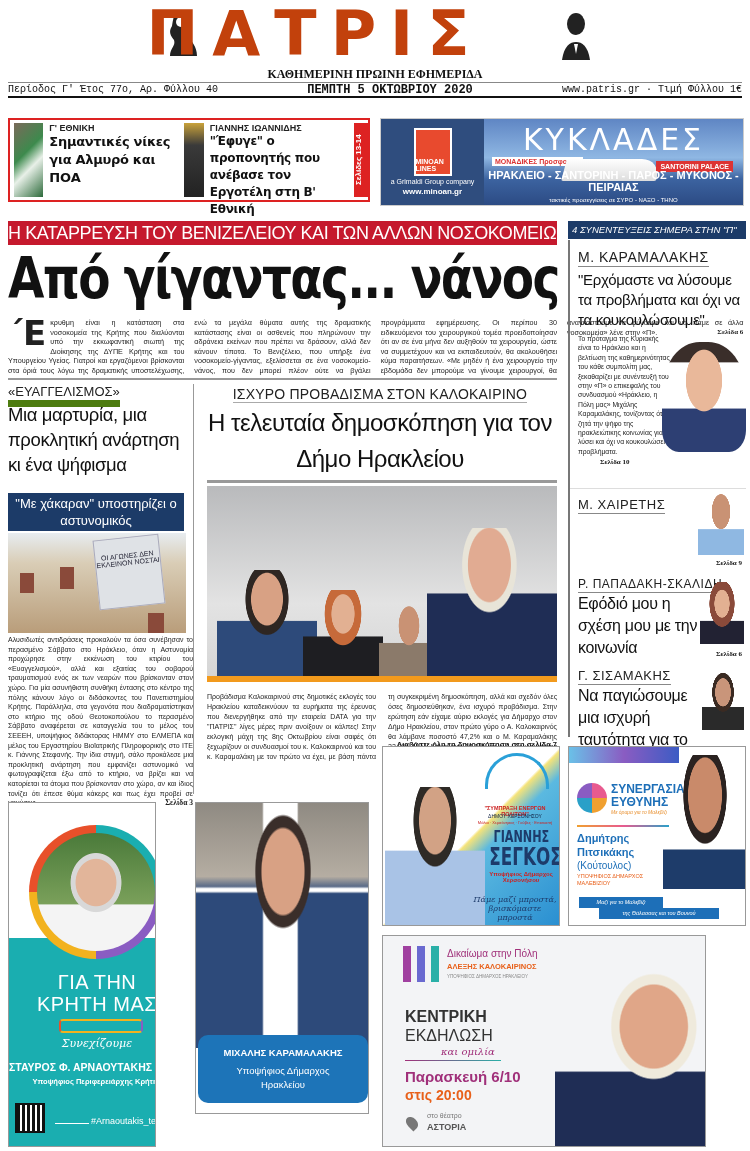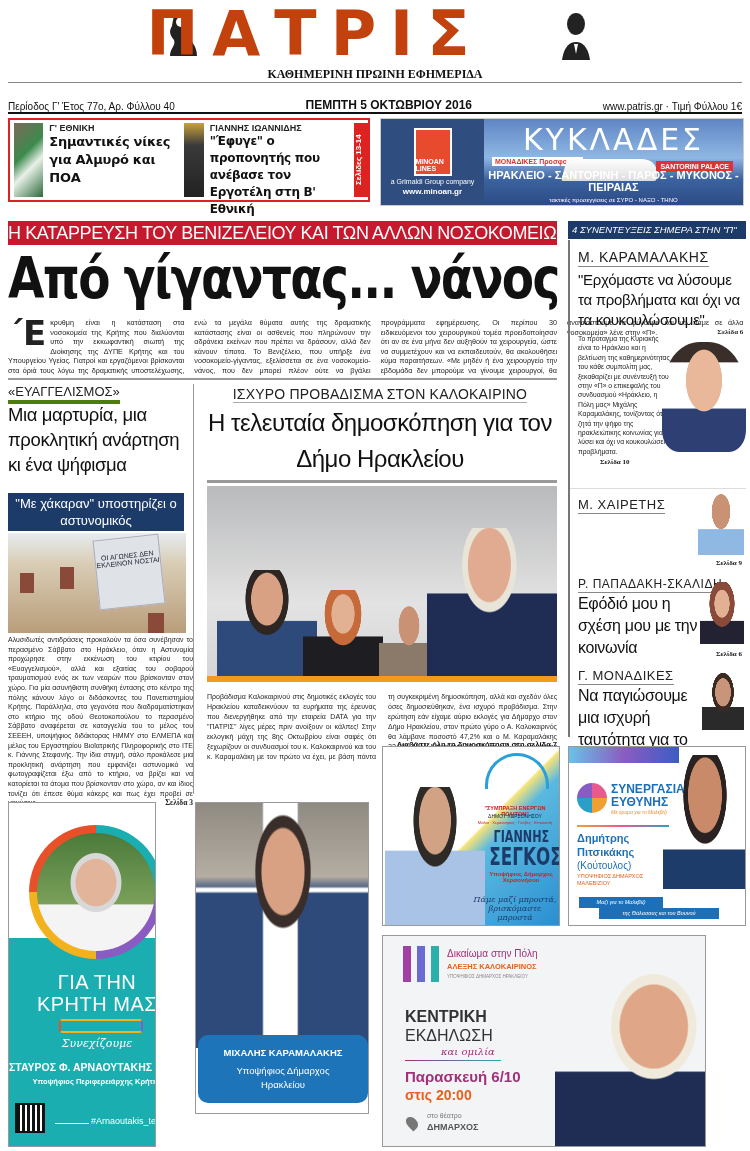--- a/index.html
+++ b/index.html
@@ -3,21 +3,21 @@
 <meta charset="utf-8">
 <style>
 *{box-sizing:border-box;margin:0;padding:0}
 body{width:750px;height:1151px;background:#fff;font-family:"Liberation Sans",sans-serif;color:#111;position:relative;overflow:hidden}
 .abs{position:absolute}
 
 .mast-title{left:0;width:630px;top:2px;text-align:center;font-family:"DejaVu Sans",sans-serif;font-weight:bold;font-size:62px;letter-spacing:14px;line-height:64px;color:#c2410c}
 .portrait{top:8px;width:40px;height:52px}
 .portrait svg{width:100%;height:100%}
 .mast-sub{left:0;width:750px;top:67px;text-align:center;font-family:"Liberation Serif",serif;font-weight:bold;font-size:12px}
-.meta-line{left:8px;right:8px;top:82px;height:32px;border-top:1px solid #888;border-bottom:2px solid #111;display:flex;justify-content:space-between;align-items:flex-end;font-family:Liberation Sans, sans-serif;font-size:10px}
+.meta-line{left:8px;right:8px;top:82px;height:16px;border-top:1px solid #888;border-bottom:2px solid #111;display:flex;justify-content:space-between;align-items:center;font-family:Liberation Mono, monospace;font-size:10px}
 .meta-line .date{font-weight:bold;font-size:12px}
 
 .sports{left:8px;top:118px;width:362px;height:84px;border:2px solid #d22;display:flex;align-items:stretch;padding:3px 0 3px 4px}
 .sports .thumb{width:58px;height:74px;margin-right:6px}
 .sports .item{display:flex;width:170px}
 .sports .kicker{font-size:9px;font-weight:bold;color:#222}
 .sports .hd{font-family:"DejaVu Sans",sans-serif;font-weight:bold;font-size:13px;line-height:18px;color:#111;letter-spacing:-.3px}
 .sports .pgtab{width:14px;background:#d22;color:#fff;font-size:8px;font-weight:bold;writing-mode:vertical-rl;transform:rotate(180deg);text-align:center;margin-left:auto}
 
 .minoan{left:380px;top:118px;width:364px;height:88px;background:#3a5a8f;display:flex;border:1px solid #ccc}
@@ -39,21 +39,21 @@
 .rule{background:#999}
 
 .intv-banner{left:568px;top:221px;width:178px;height:18px;background:#1c3b68;color:#fff;font-size:9.5px;font-style:italic;line-height:18px;padding-left:4px;white-space:nowrap}
 .intv-col{left:568px;top:240px;width:178px;border-left:2px solid #777;height:497px}
 .intv-name{font-size:14px;color:#222;display:inline-block;border-bottom:1px solid #888;padding:0 0 1px 0;margin-left:8px;letter-spacing:.5px}
 .intv-quote{font-size:16.5px;line-height:21px;margin-left:8px;letter-spacing:-.3px;color:#111}
 .intv-text{font-size:6.8px;line-height:9.4px;width:95px;margin-left:8px;color:#222}
 .pgref{font-family:"Liberation Serif",serif;font-weight:bold;font-size:7px}
 .face{border-radius:45% 45% 20% 20%}
 
-.ev-kicker{left:8px;top:384px;font-size:13px;color:#222;border-bottom:4px solid #4d7c0f;padding-bottom:1px}
+.ev-kicker{left:8px;top:384px;font-size:13px;color:#222;border-bottom:7px solid #4d7c0f;padding-bottom:1px}
 .ev-title{left:8px;top:402px;width:185px;font-size:18.5px;line-height:25px;color:#111;letter-spacing:-.4px}
 .ev-box{left:8px;top:493px;width:176px;height:38px;background:#1c3b68;color:#fff;text-align:center;font-size:13px;line-height:17px;padding-top:2px}
 .ev-photo{left:8px;top:533px;width:178px;height:100px;background:linear-gradient(180deg,#e7ecf0 0,#d9cdb6 30%,#b99d7a 100%)}
 .ev-body{left:8px;top:635px;width:185px;font-size:7px;line-height:9.6px;text-align:justify;color:#222}
 .ev-body .pg{float:right;font-weight:bold}
 .vrule{left:193px;top:384px;width:1px;height:410px;background:#999}
 
 .poll-kicker{left:200px;top:386px;width:360px;text-align:center;font-size:14px;color:#222;letter-spacing:.2px}
 .poll-kicker span{border-bottom:1px solid #aaa}
 .poll-title{left:200px;top:405px;width:360px;text-align:center;font-size:24px;line-height:36px;color:#111;letter-spacing:-.5px}
@@ -83,21 +83,21 @@
 <div class="abs portrait" style="left:556px">
   <svg viewBox="0 0 40 52">
       <ellipse cx="20" cy="16" rx="9" ry="11" fill="#222"></ellipse>
       <path d="M6 52c2-14 8-18 14-18s12 4 14 18z" fill="#222"></path>
       <path d="M18 36l2 10 2-10z" fill="#fff"></path>
     </svg>
 </div>
 <div class="abs mast-sub">ΚΑΘΗΜΕΡΙΝΗ ΠΡΩΙΝΗ ΕΦΗΜΕΡΙΔΑ</div>
 <div class="abs meta-line">
   <span>Περίοδος Γ' Έτος 77ο, Αρ. Φύλλου 40</span>
-  <span class="date">ΠΕΜΠΤΗ 5 ΟΚΤΩΒΡΙΟΥ 2016</span>
+  <span class="date">ΠΕΜΠΤΗ 5 ΟΚΤΩΒΡΙΟΥ 2020</span>
   <span>www.patris.gr · Τιμή Φύλλου 1€</span>
 </div>
 
 <div class="abs sports">
   <div class="item">
     <div class="thumb" style="background:linear-gradient(135deg,#7a6a5a 0,#3d8a4d 40%,#e8f0e8 60%,#2c6a3a)"></div>
     <div>
       <div class="kicker">Γ' ΕΘΝΙΚΗ</div>
       <div class="hd">Σημαντικές νίκες για Αλμυρό και ΠΟΑ</div>
     </div>
@@ -155,21 +155,21 @@
     <div class="person" style="left:128px;top:4px;width:46px;height:62px;background:radial-gradient(ellipse at 50% 30%,#c99274 0 28%,transparent 29%),linear-gradient(180deg,transparent 58%,#8fb8e2 59%)"></div>
     <div class="pgref abs" style="right:4px;top:70px">Σελίδα 9</div>
   </div>
   <div style="position:relative;height:92px;padding-top:4px">
     <div class="intv-name" style="font-size:12px">Ρ. ΠΑΠΑΔΑΚΗ-ΣΚΑΛΙΔΗ</div>
     <div class="intv-quote" style="width:120px;font-size:16px;line-height:22px">Εφόδιό μου η σχέση μου με την κοινωνία</div>
     <div class="person" style="left:130px;top:12px;width:44px;height:62px;background:radial-gradient(ellipse at 50% 35%,#e2b092 0 24%,#8a4a3a 25% 40%,transparent 41%),linear-gradient(180deg,transparent 62%,#223 63%)"></div>
     <div class="pgref abs" style="right:4px;top:80px">Σελίδα 6</div>
   </div>
   <div style="position:relative;height:94px;padding-top:4px">
-    <div class="intv-name" style="font-size:13px">Γ. ΜΟΝΑΔΙΚΕΣ</div>
+    <div class="intv-name" style="font-size:13px">Γ. ΣΙΣΑΜΑΚΗΣ</div>
     <div class="intv-quote" style="width:125px;font-size:16px;line-height:22px">Να παγιώσουμε μια ισχυρή ταυτότητα για το Ηράκλειο</div>
     <div class="person" style="left:132px;top:10px;width:42px;height:58px;background:radial-gradient(ellipse at 50% 35%,#c9957a 0 26%,#3a2a22 27% 36%,transparent 37%),linear-gradient(180deg,transparent 60%,#2a2a2a 61%)"></div>
     <div class="pgref abs" style="right:4px;top:84px">Σελίδα 5</div>
   </div>
 </div>
 
 <div class="abs ev-kicker">«ΕΥΑΓΓΕΛΙΣΜΟΣ»</div>
 <div class="abs ev-title">Μια μαρτυρία, μια προκλητική ανάρτηση κι ένα ψήφισμα</div>
 <div class="abs ev-box">"Με χάκαραν" υποστηρίζει ο αστυνομικός</div>
 <div class="abs ev-photo">
@@ -260,15 +260,15 @@
   <div class="abs" style="left:64px;top:26px;font-size:7.5px;font-weight:bold;color:#e8601a">ΑΛΕΞΗΣ ΚΑΛΟΚΑΙΡΙΝΟΣ</div>
   <div class="abs" style="left:64px;top:38px;font-size:4.5px;color:#888">ΥΠΟΨΗΦΙΟΣ ΔΗΜΑΡΧΟΣ ΗΡΑΚΛΕΙΟΥ</div>
   <div class="abs" style="left:22px;top:72px;font-size:16px;font-weight:bold;color:#333">ΚΕΝΤΡΙΚΗ</div>
   <div class="abs" style="left:22px;top:91px;font-size:16px;color:#333">ΕΚΔΗΛΩΣΗ</div>
   <div class="abs" style="left:58px;top:110px;font-size:10px;font-style:italic;color:#a0307a;font-family:'DejaVu Serif',serif">και ομιλία</div>
   <div class="abs" style="left:22px;top:124px;width:96px;height:1px;background:linear-gradient(90deg,#a0307a,#2ab0a8)"></div>
   <div class="abs" style="left:22px;top:132px;font-size:15px;font-weight:bold;color:#a0307a">Παρασκευή 6/10</div>
   <div class="abs" style="left:22px;top:151px;font-size:14px;font-weight:bold;color:#e8601a">στις 20:00</div>
   <div class="abs" style="left:24px;top:180px;width:10px;height:14px;background:#777;border-radius:50% 50% 50% 0;transform:rotate(-45deg)"></div>
   <div class="abs" style="left:44px;top:176px;font-size:7px;color:#777">στο θέατρο</div>
-  <div class="abs" style="left:44px;top:186px;font-size:9px;font-weight:bold;color:#555">ΔΗΜΑΡΧΟΣ</div>
+  <div class="abs" style="left:44px;top:186px;font-size:9px;font-weight:bold;color:#555">ΑΣΤΟΡΙΑ</div>
   <div class="person" style="left:172px;top:28px;width:190px;height:184px;background:radial-gradient(ellipse at 52% 34%,#e0a688 0 24%,#efeadc 25% 30%,transparent 31%),linear-gradient(180deg,transparent 58%,#1f2d55 59%)"></div>
 </div>
 
 </body></html>

